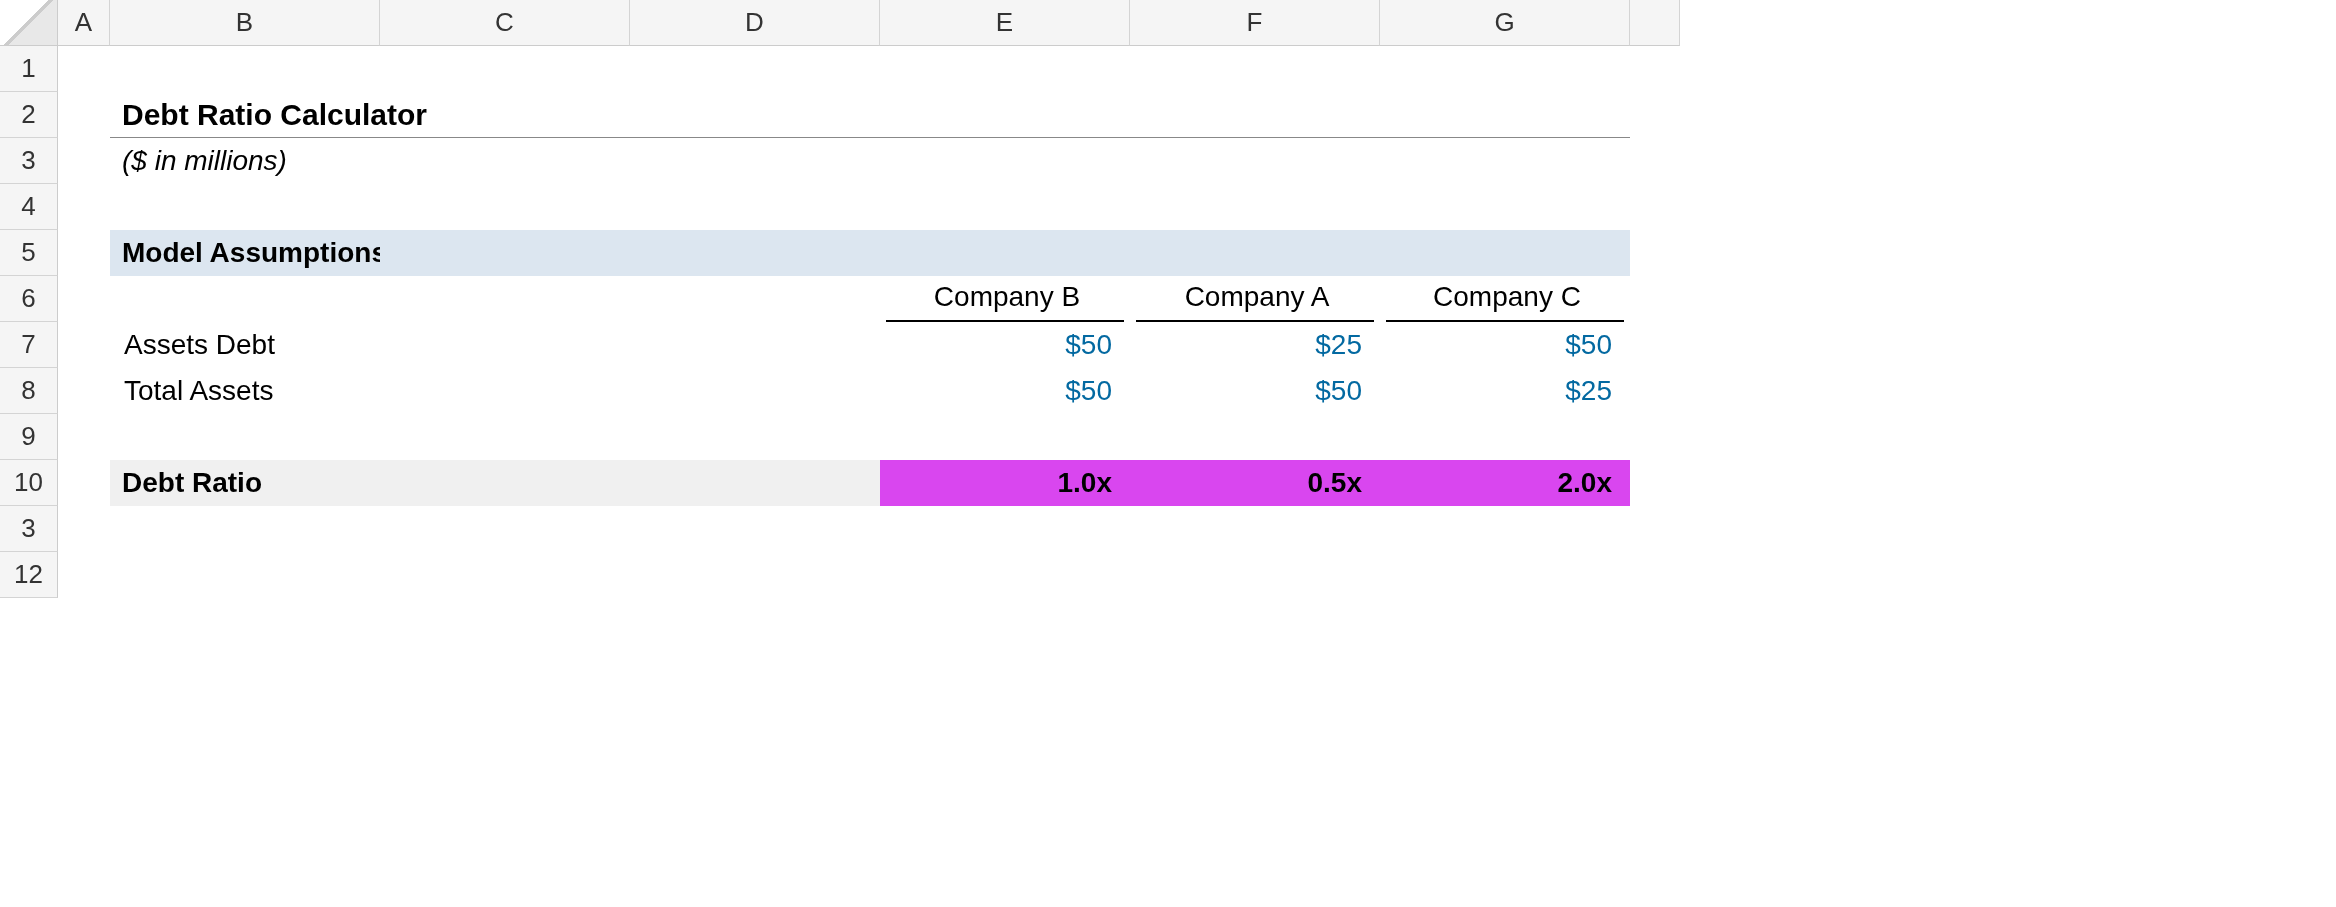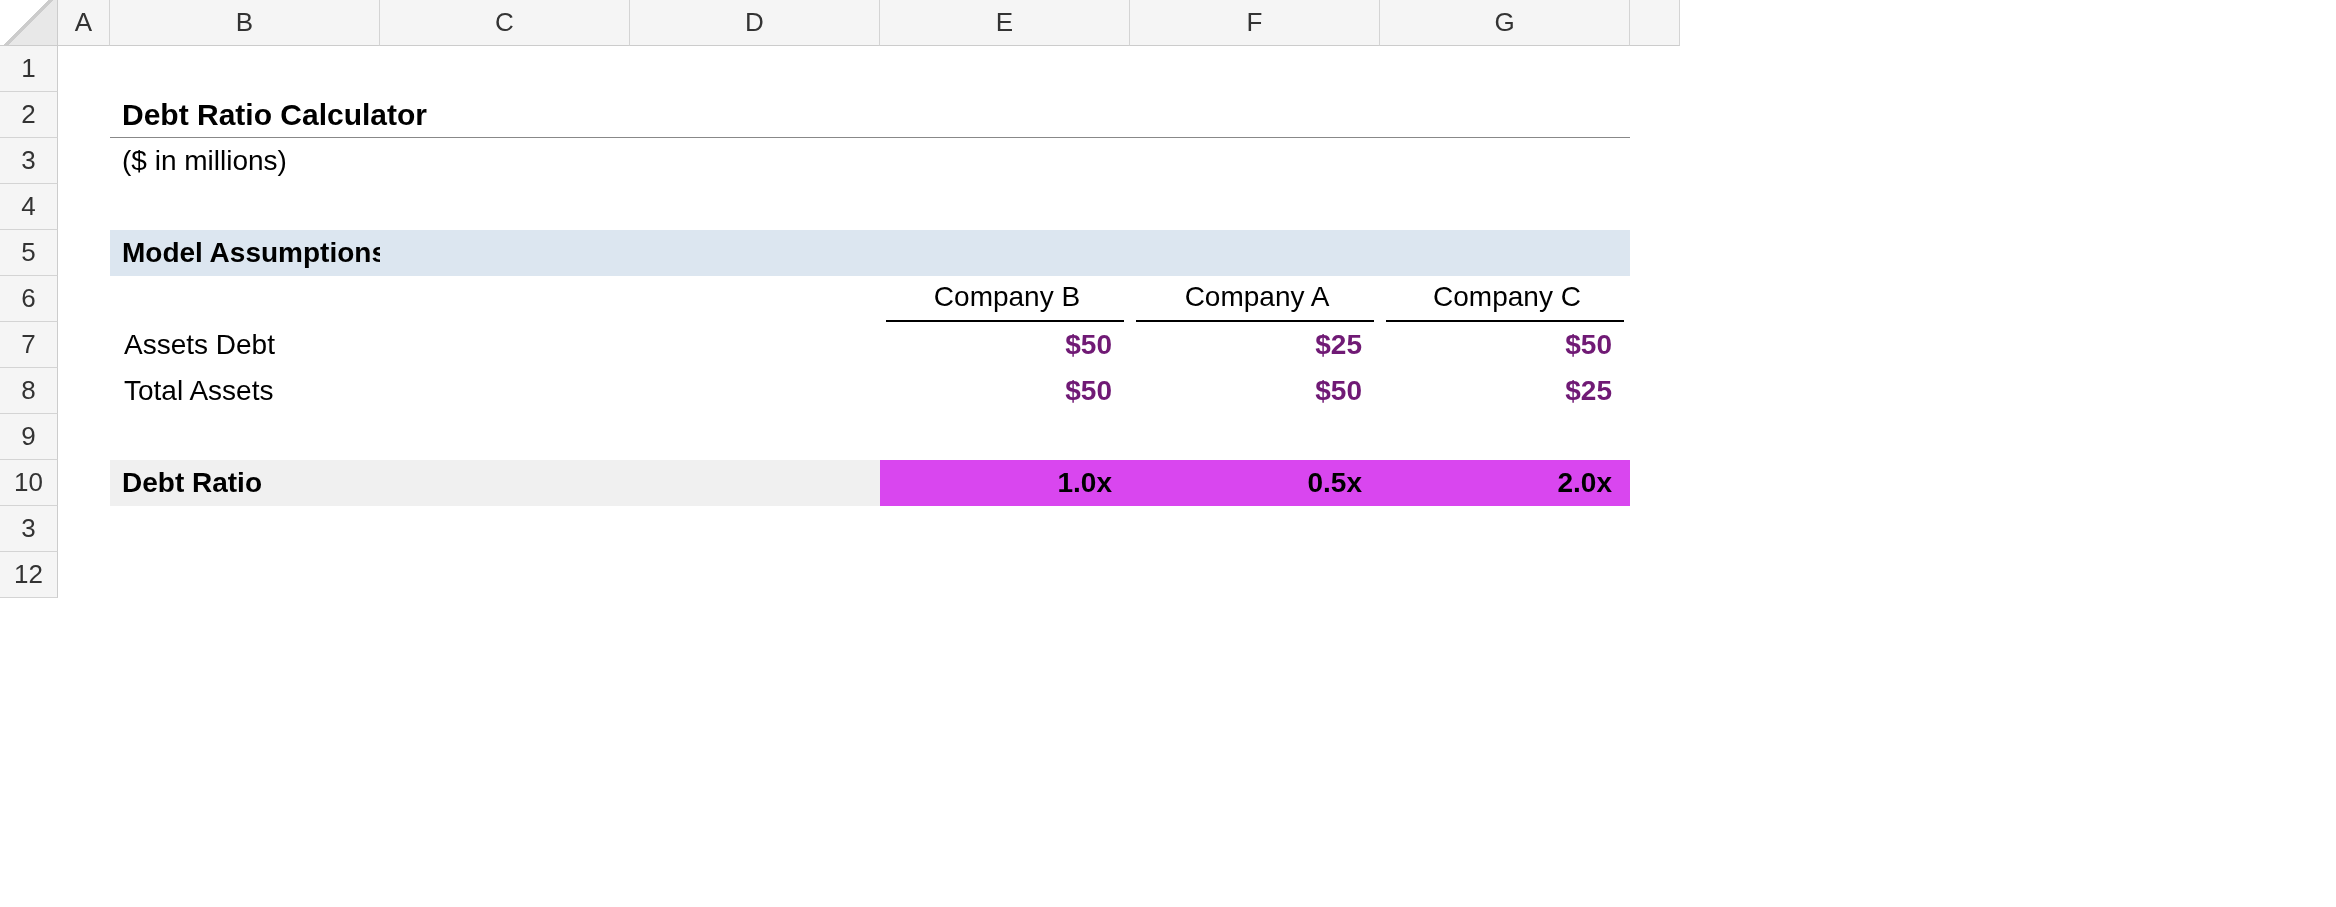--- a/index.html
+++ b/index.html
@@ -54,42 +54,42 @@
     .title-cell {
       font-weight: bold;
       font-size: 30px;
       border-bottom: 1px solid #888;
     }
     .title-row-underline {
       border-bottom: 1px solid #888;
     }
     .subtitle-cell {
       font-size: 28px;
+      font-style: italic;
     }
     .section-header {
       background: #dce6f0;
       font-weight: bold;
     }
     .section-header-fill {
       background: #dce6f0;
     }
     .col-label {
       justify-content: center;
       border-bottom: 2px solid #000;
       margin: 0 6px;
       padding-bottom: 2px;
     }
     .row-label {
       padding-left: 14px;
     }
     .value-cell {
       justify-content: flex-end;
-      color: #701a75;
+      color: #0369a1;
       padding-right: 18px;
-      font-weight: bold;
     }
     .ratio-label {
       background: #f0f0f0;
       font-weight: bold;
     }
     .ratio-fill {
       background: #f0f0f0;
     }
     .ratio-value {
       background: #d946ef;

